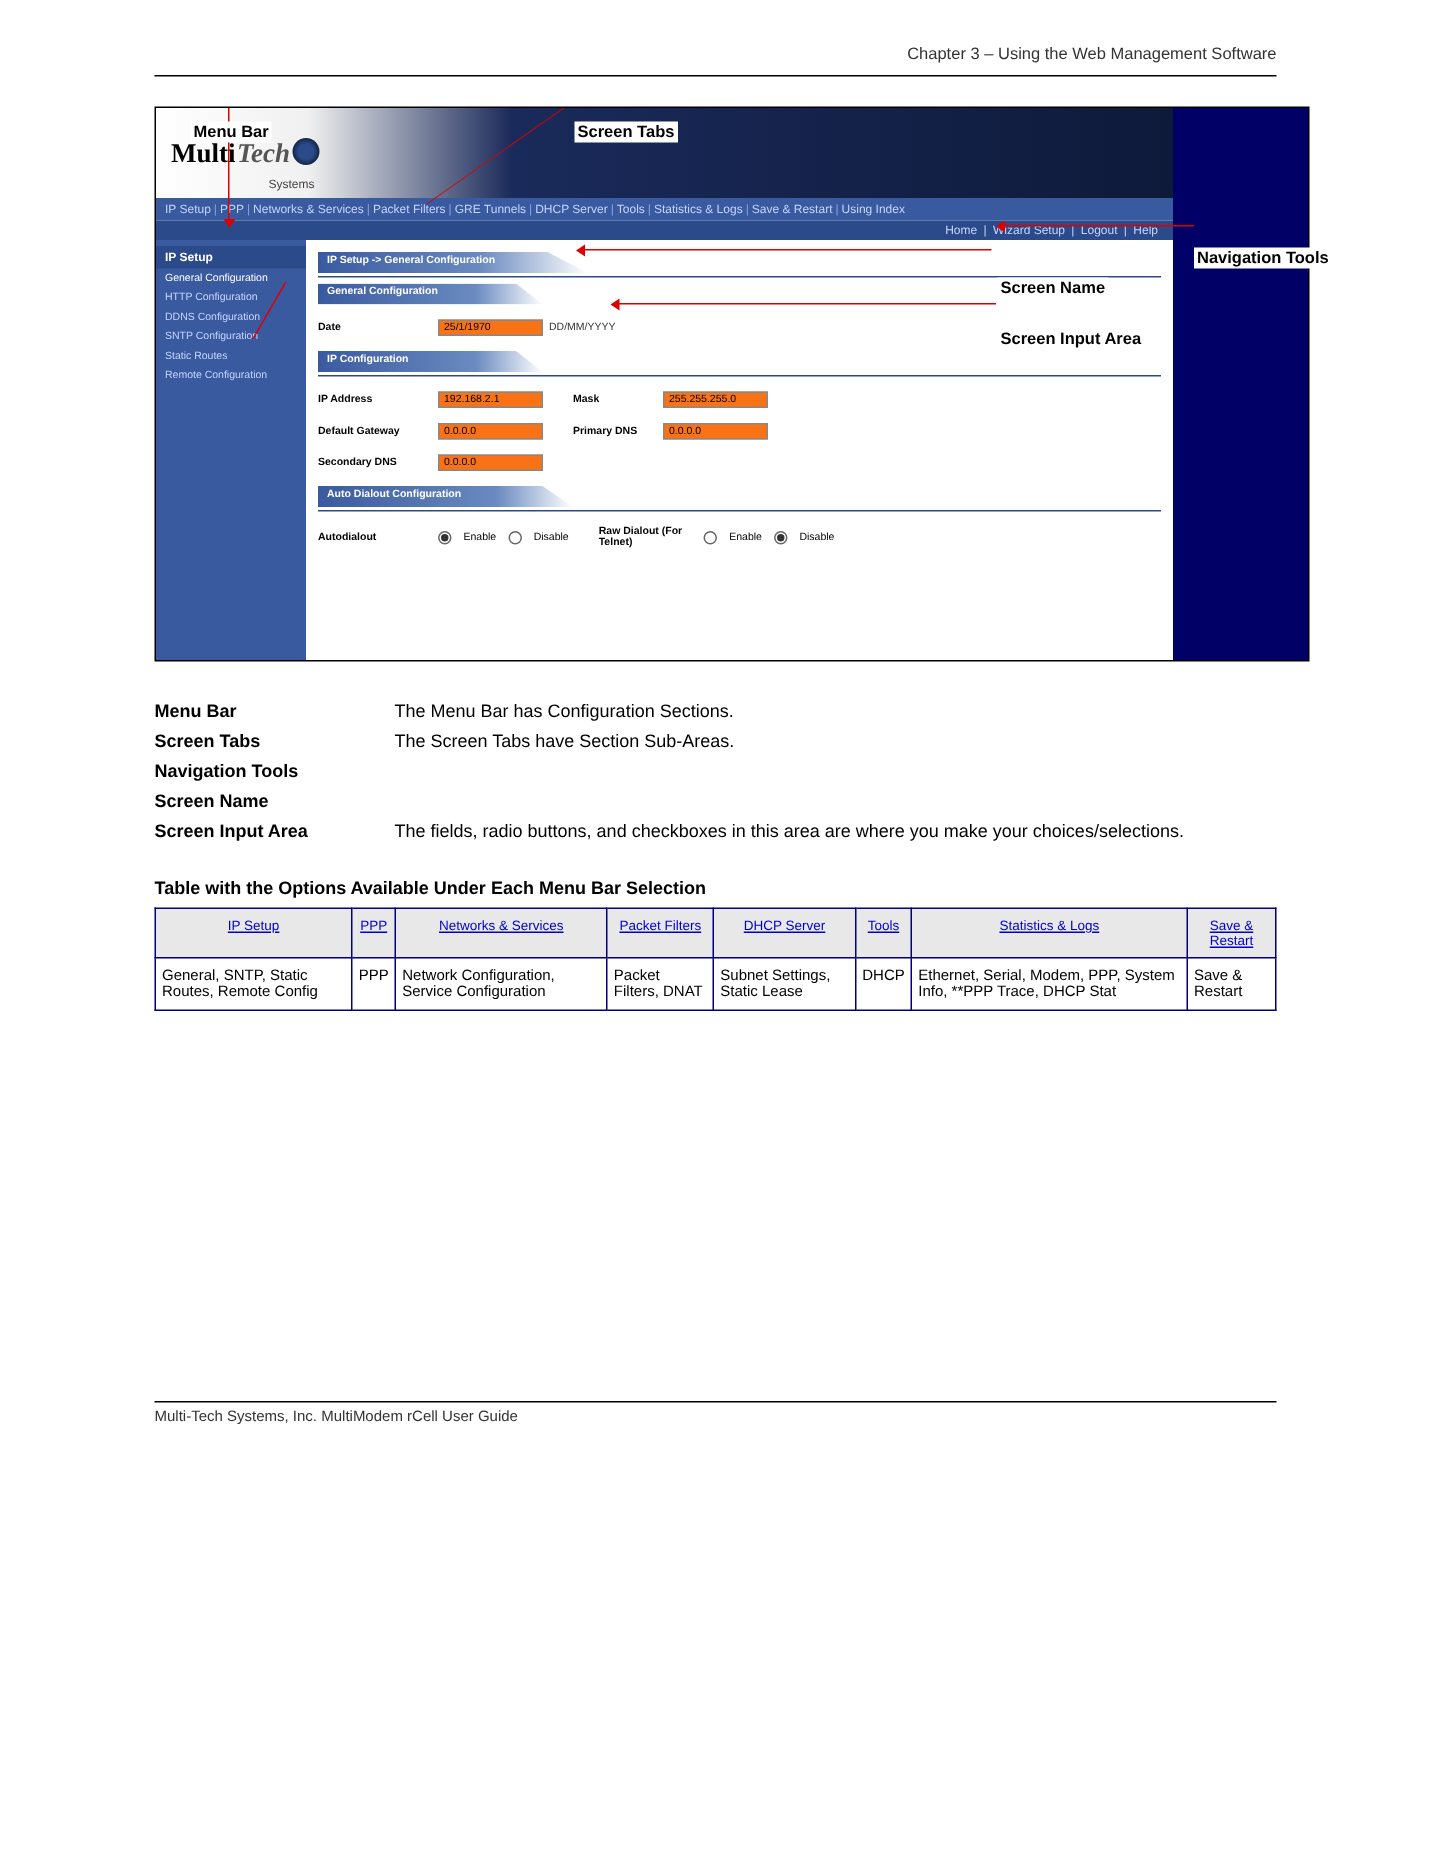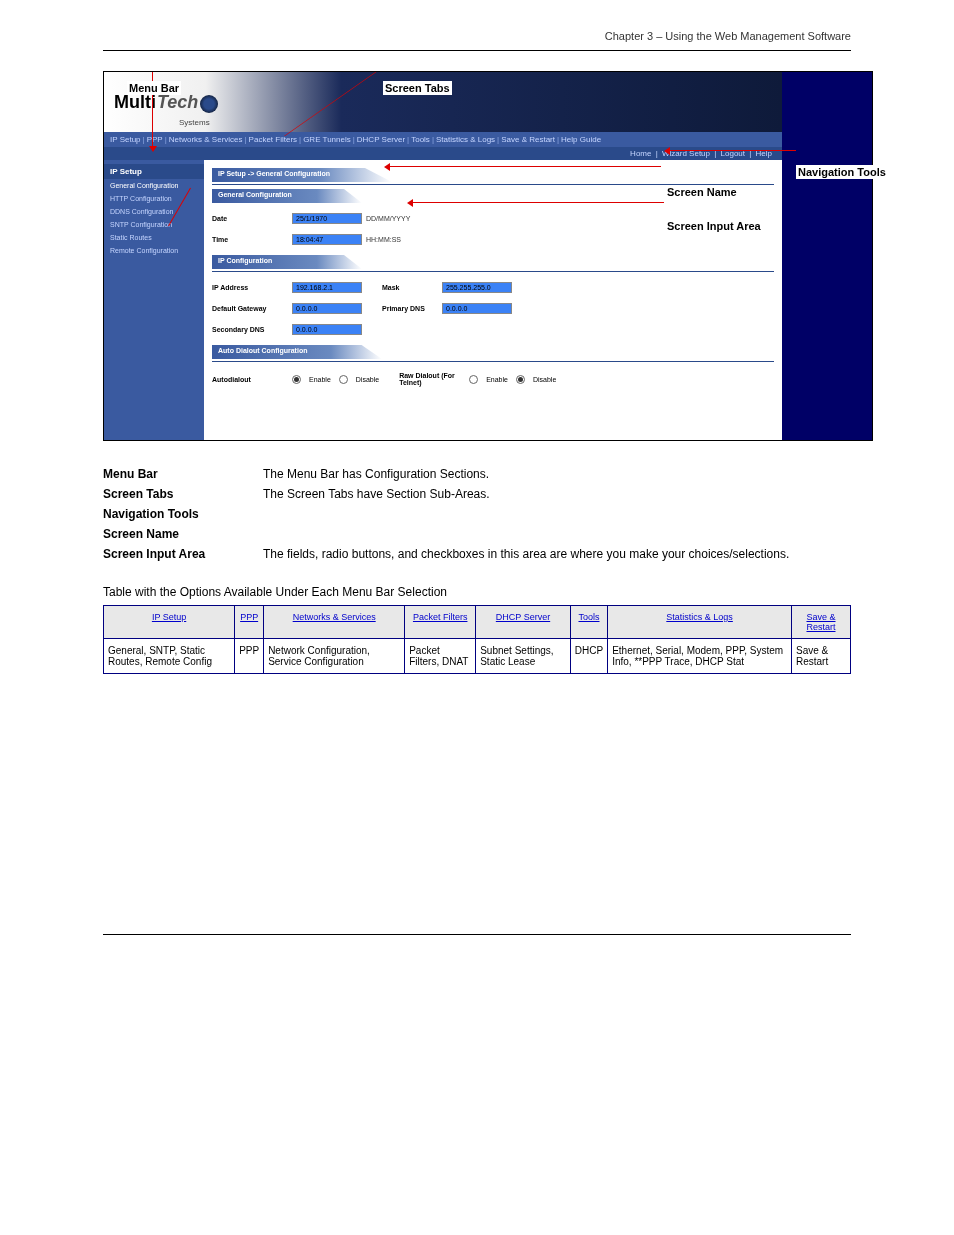--- a/index.html
+++ b/index.html
@@ -2,61 +2,61 @@
 <html><head>
 <meta charset="utf-8">
 <style>
   * { box-sizing: border-box; margin: 0; padding: 0; }
   body { font-family: Arial, sans-serif; background: #fff; color: #000; }
   .page { width: 848px; margin: 0 auto; padding: 30px 50px; }
   .header-text { text-align: right; font-size: 11px; color: #333; margin-bottom: 8px; }
   .hr-header { border: none; border-top: 1px solid #000; margin-bottom: 20px; }
   .screenshot-container { width: 770px; margin: 0 auto; border: 1px solid #000; position: relative; background: #fff; }
   .topbar { height: 60px; background: linear-gradient(90deg, #fff 0%, #f0f0f0 15%, #1a2a5a 35%, #0e1a3a 100%); display: flex; align-items: center; padding-left: 10px; position: relative; }
-  .logo { font-family: Liberation Sans, sans-serif; font-weight: bold; font-size: 18px; color: #000; display: flex; align-items: flex-end; }
+  .logo { font-family: Liberation Serif, serif; font-weight: bold; font-size: 18px; color: #000; display: flex; align-items: flex-start; }
   .logo-multi { color: #000; margin-right: 1px; }
   .logo-tech { color: #555; font-style: italic; }
   .logo-circle { width: 18px; height: 18px; border-radius: 50%; background: radial-gradient(circle, #2a4a8a 40%, #000 100%); margin-left: 2px; }
   .logo-systems { font-size: 8px; color: #444; position: absolute; left: 75px; top: 46px; }
   .nav-row { background: #3a5aa0; color: #fff; font-size: 8px; padding: 3px 6px; display: flex; gap: 2px; flex-wrap: wrap; }
   .nav-item { color: #c5d5ff; white-space: nowrap; }
   .nav-sep { color: #8aa5e0; }
   .subnav { background: #2a4a8a; text-align: right; padding: 2px 8px; font-size: 8px; color: #c5d5ff; }
   .subnav span { margin: 0 2px; }
   .body-row { display: flex; min-height: 280px; }
   .sidebar { width: 100px; background: #3a5aa0; padding: 4px 0; }
   .sidebar-header { background: #2a4a8a; color: #fff; font-size: 8px; font-weight: bold; padding: 3px 6px; }
   .sidebar-item { color: #c5d5ff; font-size: 7px; padding: 3px 6px; cursor: pointer; }
   .sidebar-item.active { color: #fff; }
   .main { flex: 1; background: #fff; padding: 8px; position: relative; }
   .breadcrumb-bar { height: 14px; background: linear-gradient(90deg, #3a5aa0 0%, #6a8ac0 60%, #fff 100%); clip-path: polygon(0 0, 85% 0, 100% 100%, 0 100%); width: 180px; color: #fff; font-size: 7px; font-weight: bold; padding: 2px 6px; }
   .section-hr { border: none; border-top: 1px solid #2a4a8a; margin: 2px 0 4px 0; }
   .section-bar { height: 14px; background: linear-gradient(90deg, #3a5aa0 0%, #6a8ac0 70%, #fff 100%); clip-path: polygon(0 0, 88% 0, 100% 100%, 0 100%); width: 150px; color: #fff; font-size: 7px; font-weight: bold; padding: 2px 6px; margin-top: 4px; }
   .form-row { display: flex; align-items: center; margin: 10px 0; font-size: 7px; }
   .form-label { width: 80px; font-weight: bold; }
-  .form-input { border: 1px solid #888; font-size: 7px; padding: 1px 3px; width: 70px; background: #3b82f6; }
+  .form-input { border: 1px solid #888; font-size: 7px; padding: 1px 3px; width: 70px; background: #f97316; }
   .form-hint { margin-left: 4px; color: #333; font-size: 7px; }
   .form-label2 { width: 60px; font-weight: bold; margin-left: 20px; }
   .radio-group { display: flex; gap: 8px; align-items: center; }
   .radio { width: 9px; height: 9px; border: 1px solid #666; border-radius: 50%; display: inline-flex; align-items: center; justify-content: center; }
   .radio.checked::after { content: ''; width: 5px; height: 5px; background: #333; border-radius: 50%; }
   .arrow-line { position: absolute; height: 1px; background: #d00; }
   .arrow-line::before { content: ''; position: absolute; left: -6px; top: -3px; border: 4px solid transparent; border-right: 6px solid #d00; }
   .arrow-v { position: absolute; width: 1px; background: #d00; }
   .arrow-v::after { content: ''; position: absolute; bottom: -6px; left: -3px; border: 4px solid transparent; border-top: 6px solid #d00; }
   .label-overlay { position: absolute; font-size: 11px; font-weight: bold; color: #000; background: #fff; padding: 1px 2px; }
   .right-panel { width: 90px; background: #000066; }
 
   .caption-group { margin-top: 26px; font-size: 12px; }
   .caption-row { display: flex; margin-bottom: 6px; }
   .caption-label { width: 160px; font-weight: bold; }
   .caption-text { flex: 1; }
 
   .table-section { margin-top: 24px; }
-  .table-title { font-weight: normal; font-size: 12px; margin-bottom: 6px; }
+  .table-title { font-weight: bold; font-size: 12px; margin-bottom: 6px; }
   .config-table { width: 100%; border-collapse: collapse; font-size: 10px; }
   .config-table th, .config-table td { border: 1px solid #000080; padding: 6px 4px; vertical-align: top; }
   .config-table th { background: #e8e8e8; font-weight: normal; color: #0000cc; text-decoration: underline; text-align: center; font-size: 9px; }
   .config-table td { color: #000; }
 
   .footer { margin-top: 260px; }
   .hr-footer { border: none; border-top: 1px solid #000; margin-bottom: 4px; }
   .footer-text { font-size: 10px; color: #333; }
 </style>
 </head>
@@ -89,21 +89,21 @@
           <span class="nav-item">GRE Tunnels</span>
             <span class="nav-sep">|</span>
           <span class="nav-item">DHCP Server</span>
             <span class="nav-sep">|</span>
           <span class="nav-item">Tools</span>
             <span class="nav-sep">|</span>
           <span class="nav-item">Statistics &amp; Logs</span>
             <span class="nav-sep">|</span>
           <span class="nav-item">Save &amp; Restart</span>
             <span class="nav-sep">|</span>
-          <span class="nav-item">Help Guide</span>
+          <span class="nav-item">Using Index</span>
         </div>
         <div class="subnav">
           <span>Home</span> |
           <span>Wizard Setup</span> |
           <span>Logout</span> |
           <span>Help</span>
         </div>
         <div class="body-row">
           <div class="sidebar">
             <div class="sidebar-header">IP Setup</div>
@@ -116,25 +116,20 @@
           </div>
           <div class="main">
             <div class="breadcrumb-bar">IP Setup -&gt; General Configuration</div>
             <hr class="section-hr">
             <div class="section-bar">General Configuration</div>
 
             <div class="form-row">
               <span class="form-label">Date</span>
               <input class="form-input" value="25/1/1970" style="">
               <span class="form-hint">DD/MM/YYYY</span>
-            </div>
-            <div class="form-row">
-              <span class="form-label">Time</span>
-              <input class="form-input" value="18:04:47" style="">
-              <span class="form-hint">HH:MM:SS</span>
             </div>
 
             <div class="section-bar">IP Configuration</div>
             <hr class="section-hr">
 
             <div class="form-row">
               <span class="form-label">IP Address</span>
               <input class="form-input" value="192.168.2.1" style="">
               <span class="form-label2">Mask</span>
               <input class="form-input" value="255.255.255.0" style="">
@@ -236,14 +231,15 @@
           <td>DHCP</td>
           <td>Ethernet, Serial, Modem, PPP, System Info, **PPP Trace, DHCP Stat</td>
           <td>Save &amp; Restart</td>
         </tr>
       </tbody>
     </table>
   </div>
 
   <div class="footer">
     <hr class="hr-footer">
+    <div class="footer-text">Multi-Tech Systems, Inc. MultiModem rCell User Guide</div>
   </div>
 </div>
 
 </body></html>

